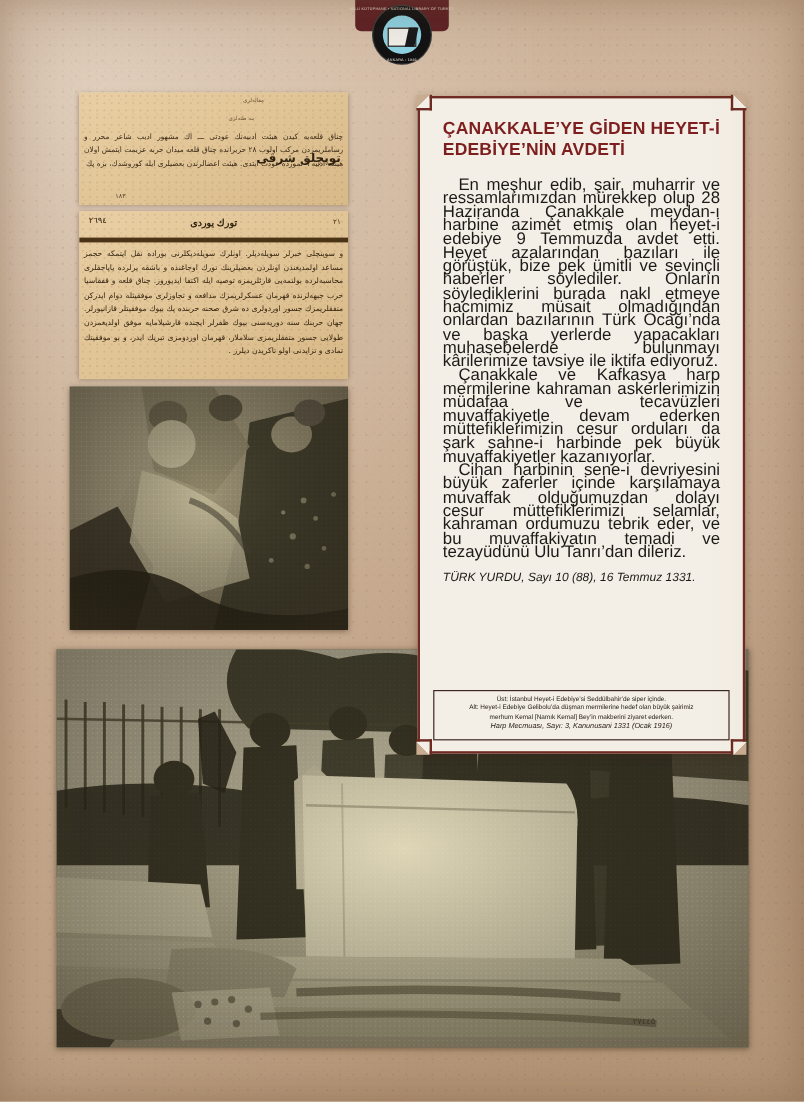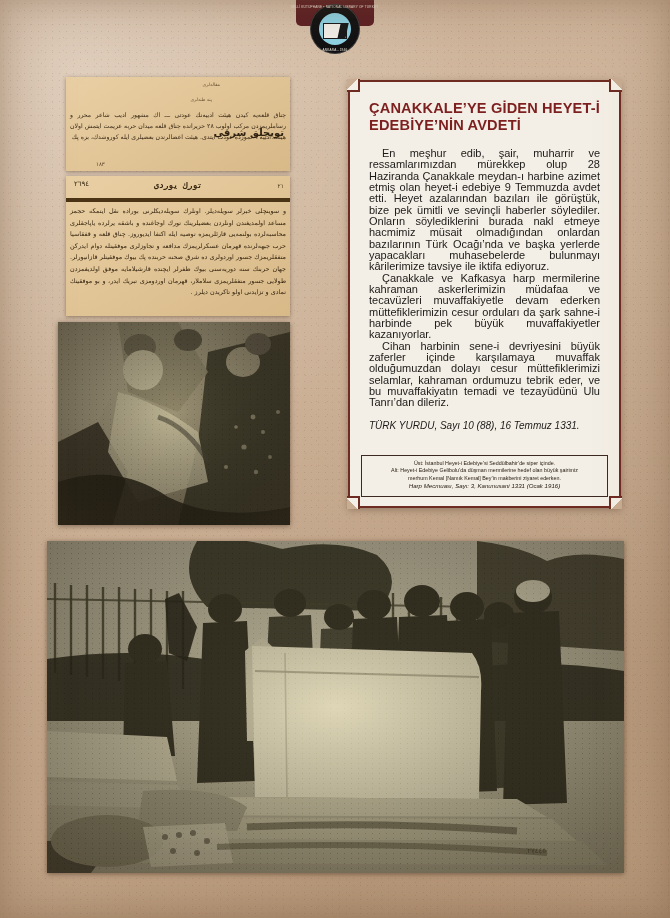--- a/index.html
+++ b/index.html
@@ -110,21 +110,21 @@
     position:absolute;left:0;right:0;top:22px;height:2px;
     background:#4a3415;box-shadow:0 2px 0 #4a3415;
   }
   .clip2 .num{
     position:absolute;left:8px;top:4px;font-size:7px;font-weight:normal;color:#33240f;
     font-family:"DejaVu Sans", sans-serif;
   }
   .clip2 .hdr{
     position:absolute;left:0;right:0;top:5px;text-align:center;
     font-size:8px;font-weight:bold;color:#33240f;
-    font-family:Liberation Mono, monospace;
+    font-family:Liberation Sans, sans-serif;
   }
   .clip2 .pnum{
     position:absolute;right:6px;top:6px;font-size:6px;color:#4a3415;
   }
   .clip2 .body{
     position:absolute;right:4px;left:4px;top:30px;
     font-size:6.4px;line-height:11.6px;text-align:justify;color:#34240f;
   }
 
   
@@ -139,21 +139,21 @@
     background-image:
       radial-gradient(rgba(255,255,255,.5) .6px, rgba(0,0,0,0) .7px),
       radial-gradient(rgba(0,0,0,.5) .5px, rgba(0,0,0,0) .6px);
     background-size:4px 4px,7px 5px;
   }
   .photo-top{left:58px;top:322px;width:232px;height:203px;}
   .photo-bot{left:47px;top:541px;width:577px;height:332px;}
 
   
   .panel{
-    position:absolute;left:348px;top:80px;width:273px;height:428px;
+    position:absolute;left:348px;top:80px;width:273px;height:548px;
     background:#f4efe6;
     border:2.5px solid #6e2b22;
     box-shadow:0 2px 7px rgba(60,35,20,.35);
     box-sizing:border-box;
   }
   .panel:before,.panel:after,
   .panel .c3,.panel .c4{
     content:"";position:absolute;width:11px;height:11px;
     background:#cbb299;
   }
@@ -174,21 +174,21 @@
     border-left:2.5px solid #6e2b22;border-top:2.5px solid #6e2b22;
     background:linear-gradient(to top left, #c9ad92 49.5%, #f4efe6 50%);
   }
   .panel-inner{position:relative;z-index:3;padding:18px 19px 0 19px;}
 
   .art-title{
     color:#7d1f1f;font-weight:bold;font-size:14.6px;line-height:17.4px;
     letter-spacing:.15px;margin:0 0 13px 0;
   }
   .art-p{
-    font-size:11px;line-height:11.35px;color:#1c1a18;
+    font-size:14px;line-height:11.35px;color:#1c1a18;
     text-align:justify;margin:0;text-indent:13px;
     hyphens:auto;
   }
   .art-src{
     font-size:10px;font-style:italic;color:#1c1a18;margin-top:11px;
   }
   .cap-box{
     position:absolute;left:11px;right:11px;bottom:9px;
     border:1px solid #3c2a22;padding:4px 5px 5px 5px;
     text-align:center;

